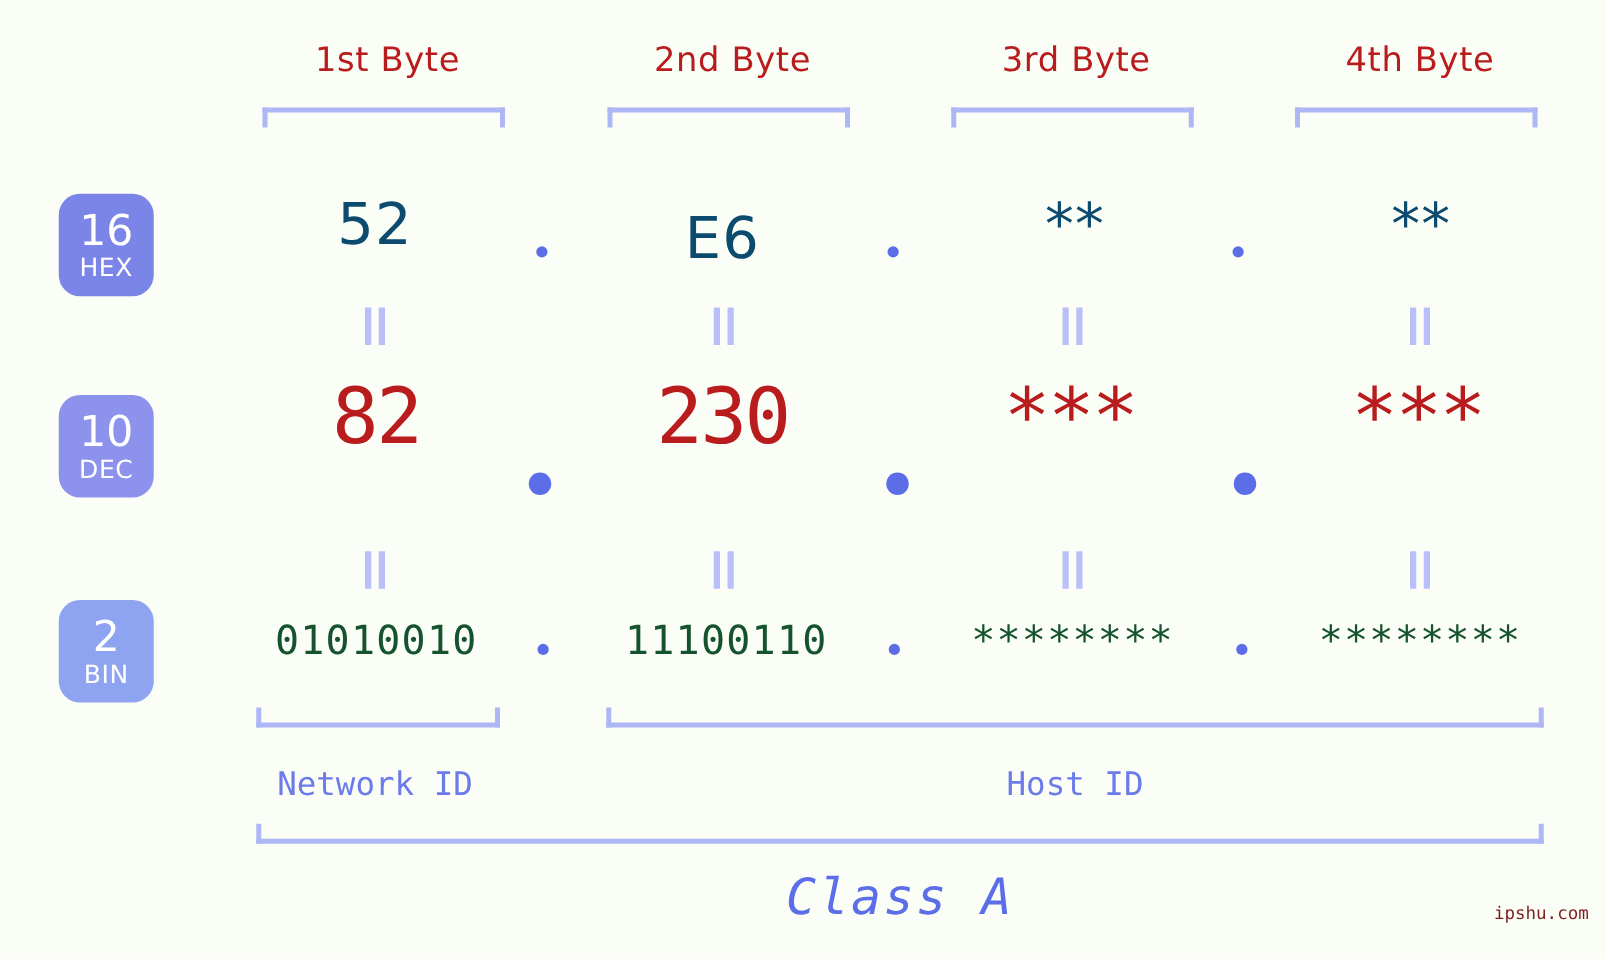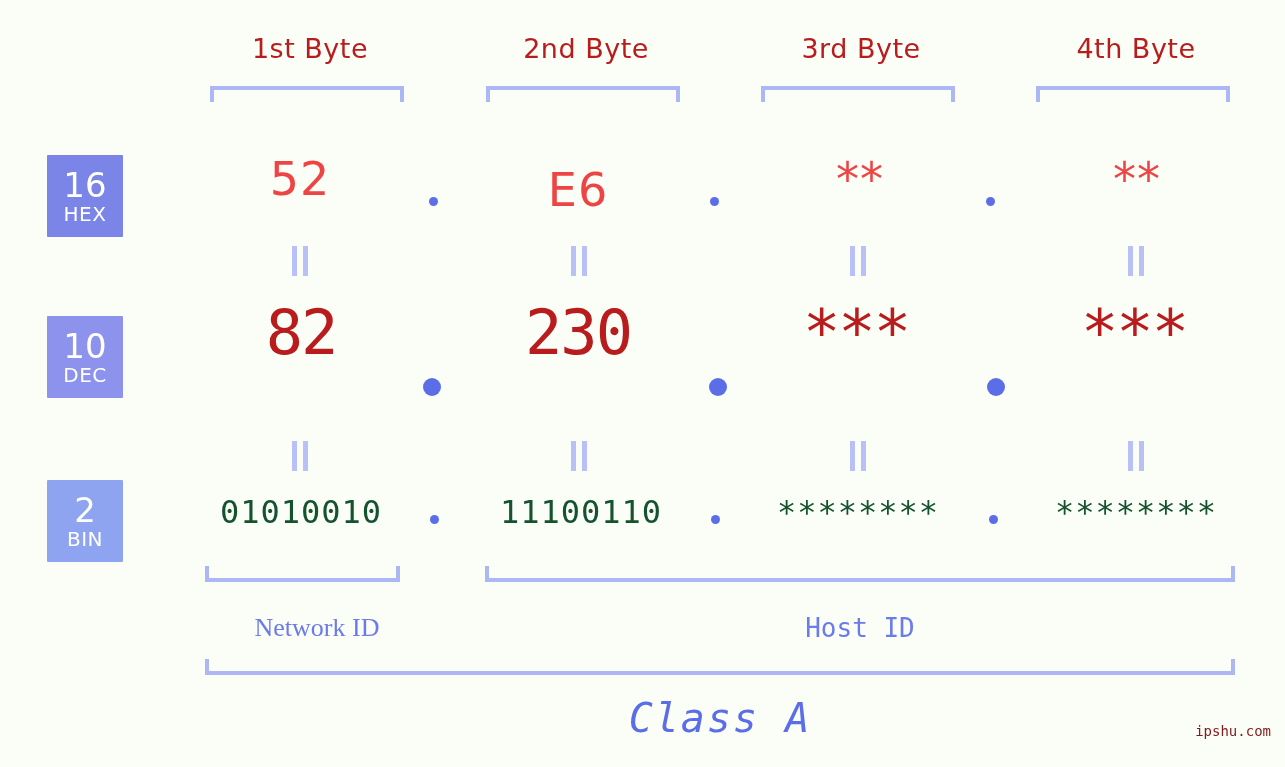--- a/index.html
+++ b/index.html
@@ -56,21 +56,21 @@
     border-right: 4px solid #aeb7f5;
     box-sizing: border-box;
   }
 
   
   .badge {
     position: absolute;
     left: 47px;
     width: 76px;
     height: 82px;
-    border-radius: 1px;
+    border-radius: 17px;
     color: #ffffff;
     display: flex;
     flex-direction: column;
     align-items: center;
     justify-content: center;
     line-height: 1;
   }
   .badge .num {
     font-size: 34px;
     font-weight: 400;
@@ -91,21 +91,21 @@
     position: absolute;
     text-align: center;
     white-space: nowrap;
     font-family: "DejaVu Sans Mono", monospace;
   }
   .row-hex .cell {
     top: 152px;
     width: 200px;
     font-family: "DejaVu Sans", sans-serif;
     font-size: 46px;
-    color: #ef4444;
+    color: #0c4a6e;
     letter-spacing: 1px;
   }
   .row-dec .cell {
     top: 296px;
     width: 200px;
     font-family: "DejaVu Sans Mono", monospace;
     font-size: 62px;
     color: #b91c1c;
     letter-spacing: -2px;
   }
@@ -262,21 +262,21 @@
     <div class="cell" style="left:1031px;">********</div>
 
     <span class="dot dot-small" style="left:430px; top:515px;"></span>
     <span class="dot dot-small" style="left:711px; top:515px;"></span>
     <span class="dot dot-small" style="left:989px; top:515px;"></span>
   </div>
 
   <div class="foot-bracket" style="left:205px; top:566px; width:195px;"></div>
   <div class="foot-bracket" style="left:485px; top:566px; width:750px;"></div>
 
-  <div class="foot-label" style="left:217px; top:613px; width:200px;font-family:Liberation Serif, serif;">Network ID</div>
+  <div class="foot-label" style="left:200px; top:613px; width:200px;">Network ID</div>
   <div class="foot-label" style="left:760px; top:613px; width:200px;">Host ID</div>
 
   <div class="foot-bracket" style="left:205px; top:659px; width:1030px;"></div>
   <div class="class-label" style="left:520px; top:695px; width:400px;">Class A</div>
 
   <div class="watermark">ipshu.com</div>
 
 </div>
 
 </body></html>

